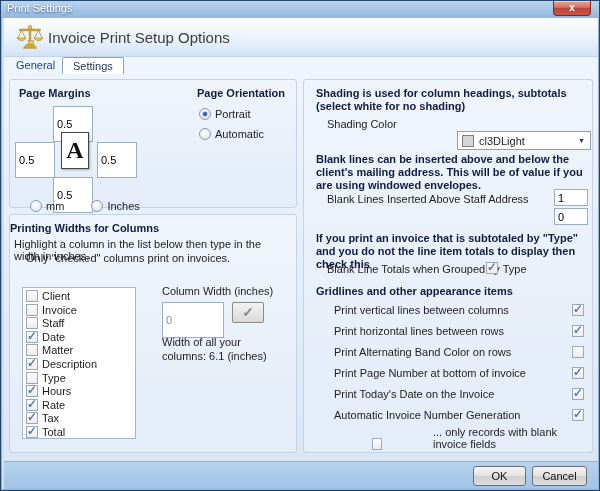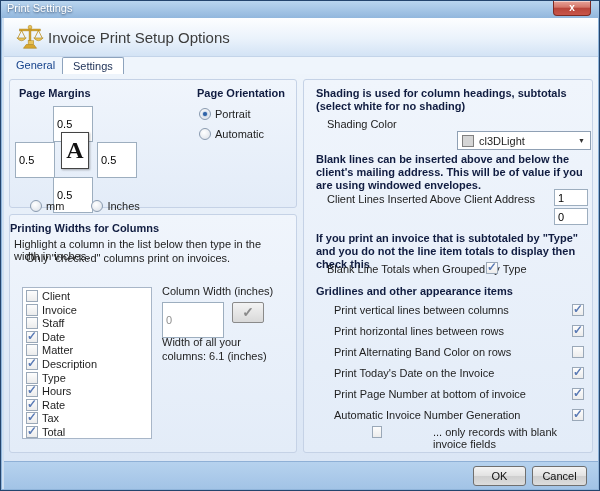--- a/index.html
+++ b/index.html
@@ -47,36 +47,36 @@
   .radio.checked::after { content:""; position:absolute; left:3px; top:3px; width:4px; height:4px; border-radius:50%; background:#2f63a7; box-shadow:0 0 2px #2f63a7; }
   .radio-row { position:absolute; white-space:nowrap; }
   .radio-row label { margin-left:4px; margin-right:24px; }
 
   
   .cb { display:inline-block; width:12px; height:12px; background:linear-gradient(180deg,#fdfdfd,#ececec); border:1px solid #9aa8b8; position:relative; vertical-align:-2px; }
   .cb.checked::after { content:"✓"; position:absolute; left:0; top:-3px; font-size:12px; font-weight:bold; color:#5a7ab5; }
 
   
   .desc { color:#222; }
-  .listbox { position:absolute; left:12px; top:72px; width:130px; height:152px; background:#fff; border:1px solid #a8b6c8; overflow:hidden; padding:2px 0 0 3px; }
+  .listbox { position:absolute; left:12px; top:72px; width:114px; height:152px; background:#fff; border:1px solid #a8b6c8; overflow:hidden; padding:2px 0 0 3px; }
   .list-item { height:13.6px; white-space:nowrap; cursor:default; }
   .list-item span.lbl { margin-left:4px; }
   .check-btn { position:absolute; width:32px; height:21px; background:linear-gradient(180deg,#f3f3f3,#d9d9d9); border:1px solid #8a8a8a; border-radius:2px; color:#8a8a8a; font-size:14px; font-weight:bold; text-align:center; line-height:19px; }
 
   
   .rp-head { position:absolute; left:12px; font-weight:bold; color:#101c40; width:268px; line-height:13px; }
   .rp-label { position:absolute; left:23px; color:#222; }
   .dropdown { position:absolute; left:153px; width:134px; height:19px; background:#fff; border:1px solid #8fa0b4; display:flex; align-items:center; cursor:pointer; }
   .swatch { width:12px; height:12px; background:#d5d5d5; border:1px solid #808080; margin:0 5px 0 4px; }
   .dd-arrow { margin-left:auto; margin-right:5px; font-size:7px; color:#333; }
   .num-input { position:absolute; width:34px; height:17px; background:#fff; border:1px solid #9daebf; font-size:11px; padding:1px 3px; font-family:"Liberation Sans",sans-serif; }
   .row-cb { position:absolute; }
 
   .grid-rows { position:absolute; left:30px; top:224px; width:250px; }
-  .grid-row { display:flex; align-items:flex-start; margin-bottom:9px;gap:46px; }
+  .grid-row { display:flex; align-items:flex-end; margin-bottom:9px;gap:46px; }
   .grid-row:nth-child(4){ margin-top:4px; }
   .grid-row .glabel { flex:1; }
   .sub-row { margin-left:38px; margin-top:-4px; }
   .sub-row .slabel { margin-left:5px; }
 
   
   .footer { position:absolute; left:3px; top:460px; width:594px; height:28px;
     background:linear-gradient(180deg,#b6d2ee 0%,#a2c3e6 100%); border-top:1px solid #8fb0d6; }
   .btn { position:absolute; top:4px; height:20px; background:linear-gradient(180deg,#f4f4f4 0%,#e2e2e2 50%,#cfcfcf 51%,#dcdcdc 100%);
     border:1px solid #6f6f6f; border-radius:3px; font-size:11px; text-align:center; line-height:18px; color:#111; cursor:pointer; }
@@ -162,21 +162,21 @@
     <div class="groupbox" id="box-right">
       <div class="rp-head" style="top:7px;">Shading is used for column headings, subtotals (select white for no shading)</div>
       <div class="rp-label" style="top:38px;">Shading Color</div>
       <div class="dropdown" style="top:51px;">
         <span class="swatch"></span>
         <span>cl3DLight</span>
         <span class="dd-arrow">▼</span>
       </div>
 
       <div class="rp-head" style="top:66px;margin-top:7px;">Blank lines can be inserted above and below the client's mailing address.  This will be of value if you are using windowed envelopes.</div>
-      <div class="rp-label" style="top:113px;">Client Lines Inserted Above Client Address</div>
+      <div class="rp-label" style="top:113px;">Blank Lines Inserted Above Staff Address</div>
       <input class="num-input" style="left: 250px; top: 109px;" value="1">
       <input class="num-input" style="left: 250px; top: 128px;" value="0">
 
       <div class="rp-head" style="top:152px;">If you print an invoice that is subtotaled by "Type" and you do not the line item totals to display then check this</div>
       <div class="rp-label" style="top:183px;">Blank Line Totals when Grouped by Type</div>
       <span class="cb row-cb checked" style="left:182px;top:182px;"></span>
 
       <div class="rp-head" style="top:205px;">Gridlines and other appearance items</div>
       <div class="grid-rows">
           <div class="grid-row">
@@ -185,25 +185,25 @@
           </div>
           <div class="grid-row">
             <span class="glabel">Print horizontal lines between rows</span>
             <span class="cb checked"></span>
           </div>
           <div class="grid-row">
             <span class="glabel">Print Alternating Band Color on rows</span>
             <span class="cb"></span>
           </div>
           <div class="grid-row">
+            <span class="glabel">Print Page Number at bottom of invoice</span>
+            <span class="cb checked"></span>
+          </div>
+          <div class="grid-row">
             <span class="glabel">Print Today's Date on the Invoice</span>
-            <span class="cb checked"></span>
-          </div>
-          <div class="grid-row">
-            <span class="glabel">Print Page Number at bottom of invoice</span>
             <span class="cb checked"></span>
           </div>
           <div class="grid-row">
             <span class="glabel">Automatic Invoice Number Generation</span>
             <span class="cb checked"></span>
           </div>
           <div class="grid-row sub-row">
             <span class="cb"></span>
             <span class="slabel">... only records with blank invoice fields</span>
           </div>

